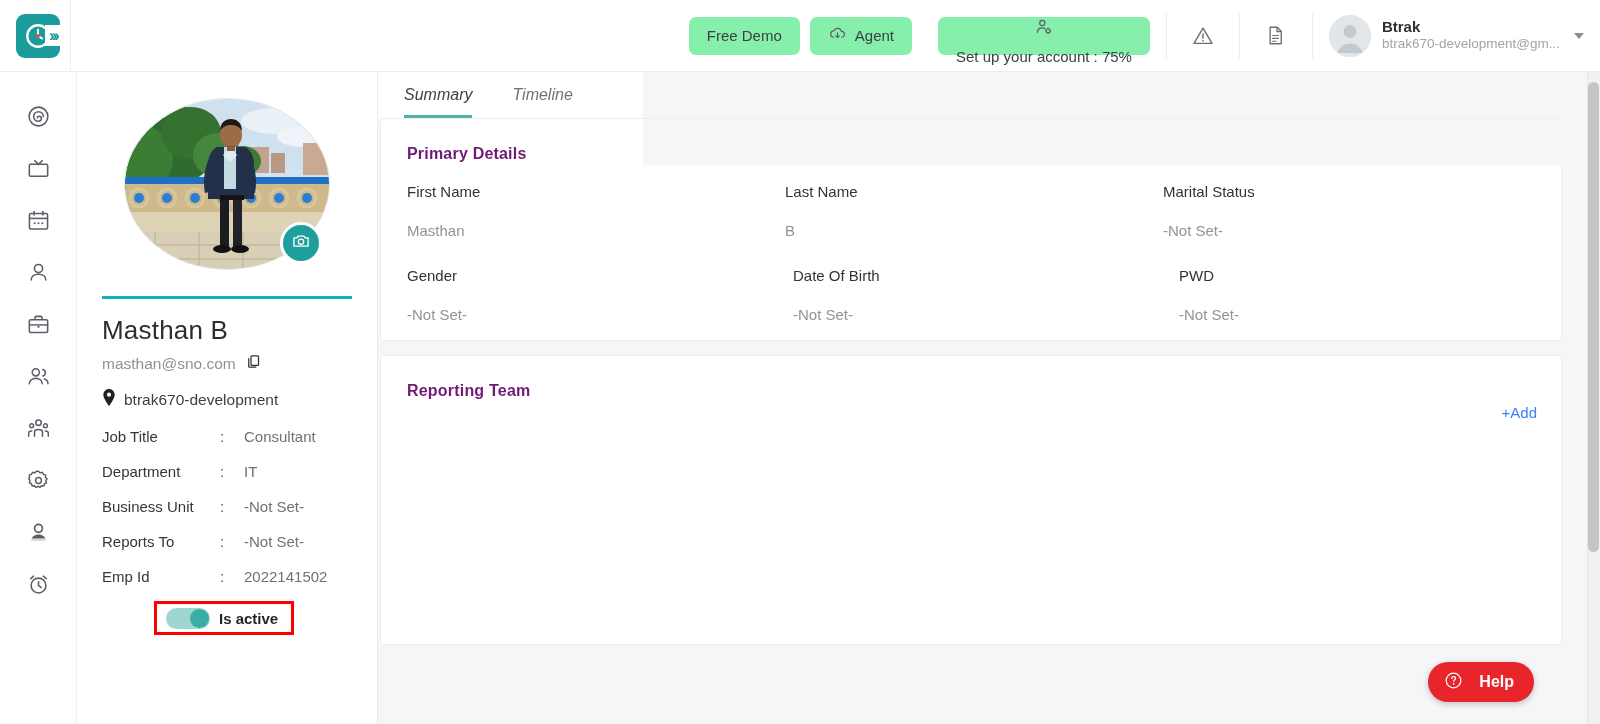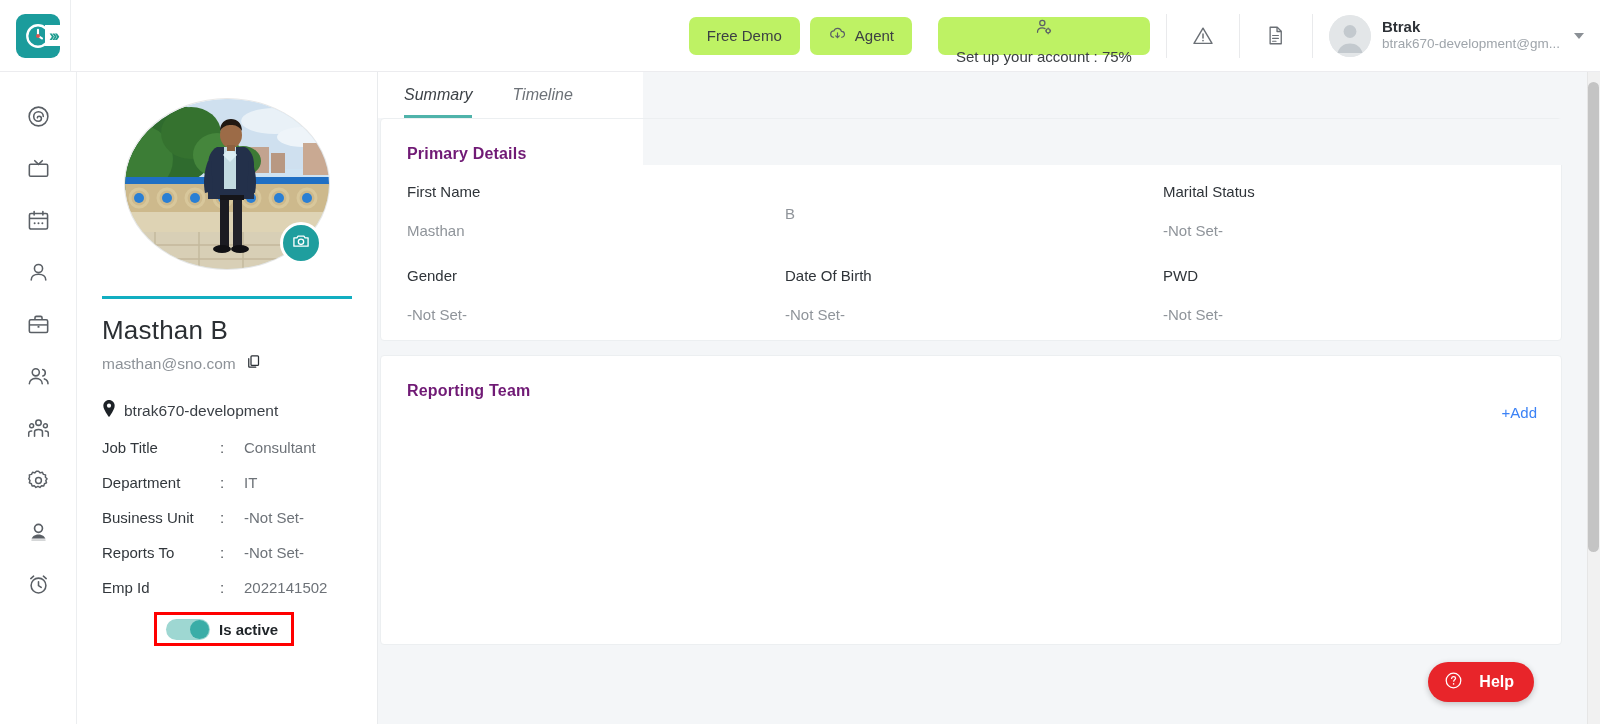--- a/index.html
+++ b/index.html
@@ -27,21 +27,21 @@
     width: 1px; height: 72px; background: #eceef0; margin-left: 10px; flex: none;
   }
   .chev-expand {
     margin-left: -26px; z-index: 3; background: #fff; padding: 2px 4px;
     color: #1e9c8f; font-size: 17px; letter-spacing: -3px; font-weight: 700;
     cursor: pointer; line-height: 1;
   }
   .topbar-spacer { flex: 1 1 auto; }
 
   .pill {
-    height: 38px; padding: 0 18px; border-radius: 7px; background: #bef264;
+    height: 38px; padding: 0 18px; border-radius: 7px; background: #86efac;
     display: flex; align-items: center; gap: 8px; border: none; cursor: pointer;
     font-family: "Liberation Sans", sans-serif; font-size: 15px; color: #3c4043;
     white-space: nowrap;
   }
   .pill + .pill { margin-left: 10px; }
   .vdiv { width: 1px; height: 44px; background: #e9eaec; margin: 0 16px; flex: none; }
 
   .icon-btn {
     width: 40px; height: 40px; display: flex; align-items: center; justify-content: center;
     cursor: pointer; background: none; border: none;
@@ -83,21 +83,21 @@
   }
   .cam-btn {
     position: absolute; right: 8px; bottom: 6px; width: 42px; height: 42px;
     border-radius: 50%; background: #1f9e9e; border: 3px solid #fff;
     display: flex; align-items: center; justify-content: center; cursor: pointer;
   }
   .accent-rule { height: 3px; background: #12aec1; margin: 26px 0 0 0; }
   .person-name { font-size: 26px; color: #2b2f33; font-weight: 400; margin-top: 16px; letter-spacing: .2px; }
   .email-row { display: flex; align-items: center; gap: 10px; margin-top: 8px; }
   .email-text { font-size: 15.5px; color: #8d9298; }
-  .loc-row { display: flex; align-items: center; gap: 8px; margin-top: 27px; }
+  .loc-row { display: flex; align-items: center; gap: 8px; margin-top: 16px; }
   .loc-text { font-size: 15.5px; color: #3a3f45; }
 
   .kv { display: flex; align-items: center; margin-top: 18px; font-size: 15px; }
   .kv .k { width: 118px; color: #32373c; }
   .kv .sep { width: 24px; color: #55595e; }
   .kv .v { color: #6d7278; }
 
   .toggle-box {
     margin-top: 16px; margin-left: 52px; width: 140px; height: 34px;
     border: 3px solid #ff0000; display: flex; align-items: center; gap: 9px;
@@ -142,21 +142,21 @@
 
   .card {
     background: #ffffff; border: 1px solid #eceff1; border-radius: 4px;
     margin: 0 38px 0 2px;
   }
   #primary-card { height: 223px; padding: 26px 0 0 26px; }
   .section-title { font-size: 16px; color: #701a75; font-weight: 700; letter-spacing: .2px; }
   .grid3 { display: grid; grid-template-columns: 378px 378px 1fr; margin-top: 20px; }
   .fld-label { font-size: 15px; color: #2f3439; font-weight: 400; }
   .fld-value { font-size: 15px; color: #8f949a; margin-top: 22px; }
-  .grid-row2 { margin-top: 28px; }
+  .grid-row2 { margin-top: 28px; gap: 8px; }
 
   #reporting-card { height: 290px; margin-top: 14px; padding: 26px; position: relative; }
   .add-link {
     position: absolute; right: 24px; top: 48px; font-size: 15px; color: #3b82f6; cursor: pointer;
   }
 
   .scrollbar {
     position: absolute; right: 0; top: 72px; width: 13px; height: 652px; background: #f1f1f1;
     border-left: 1px solid #e6e6e6;
   }
@@ -516,20 +516,21 @@
     </div>
 
     <div class="card" id="primary-card">
       <div class="section-title">Primary Details</div>
       <div class="grid3">
         <div>
           <div class="fld-label">First Name</div>
           <div class="fld-value">Masthan</div>
         </div>
         <div>
+          <div class="fld-label">Last Name</div>
           <div class="fld-value">B</div>
         </div>
         <div>
           <div class="fld-label">Marital Status</div>
           <div class="fld-value">-Not Set-</div>
         </div>
       </div>
       <div class="grid3 grid-row2">
         <div>
           <div class="fld-label">Gender</div>

